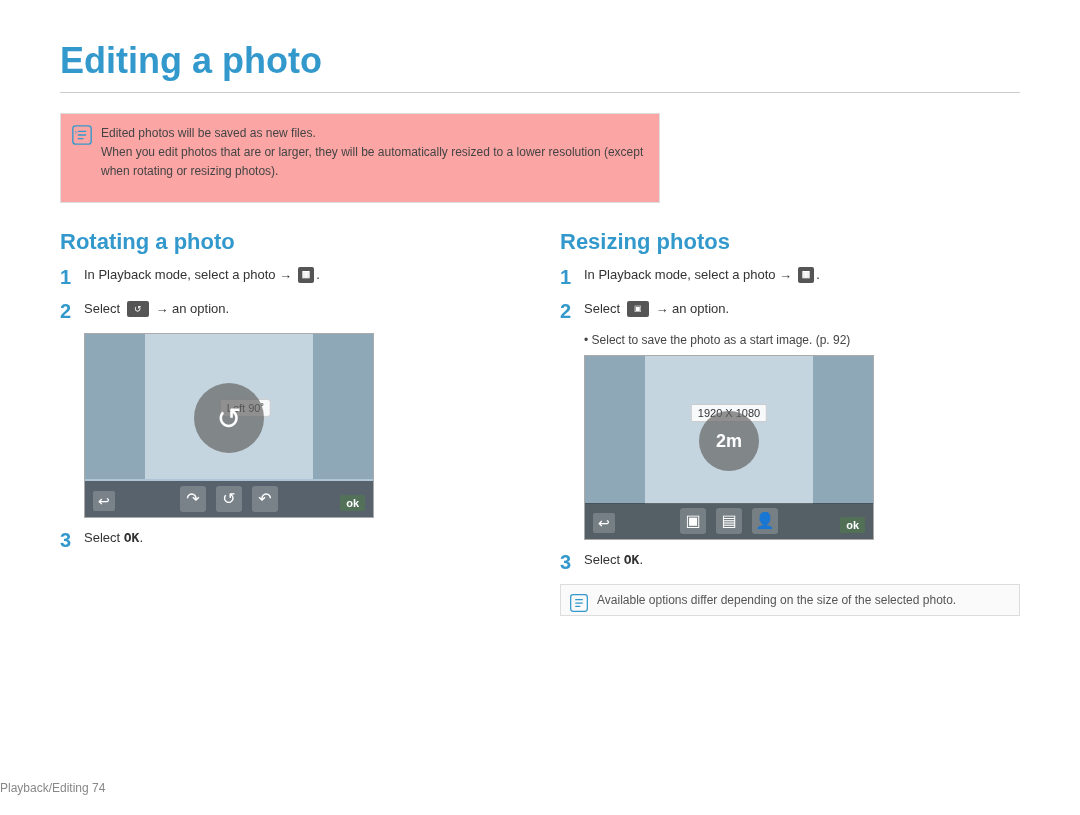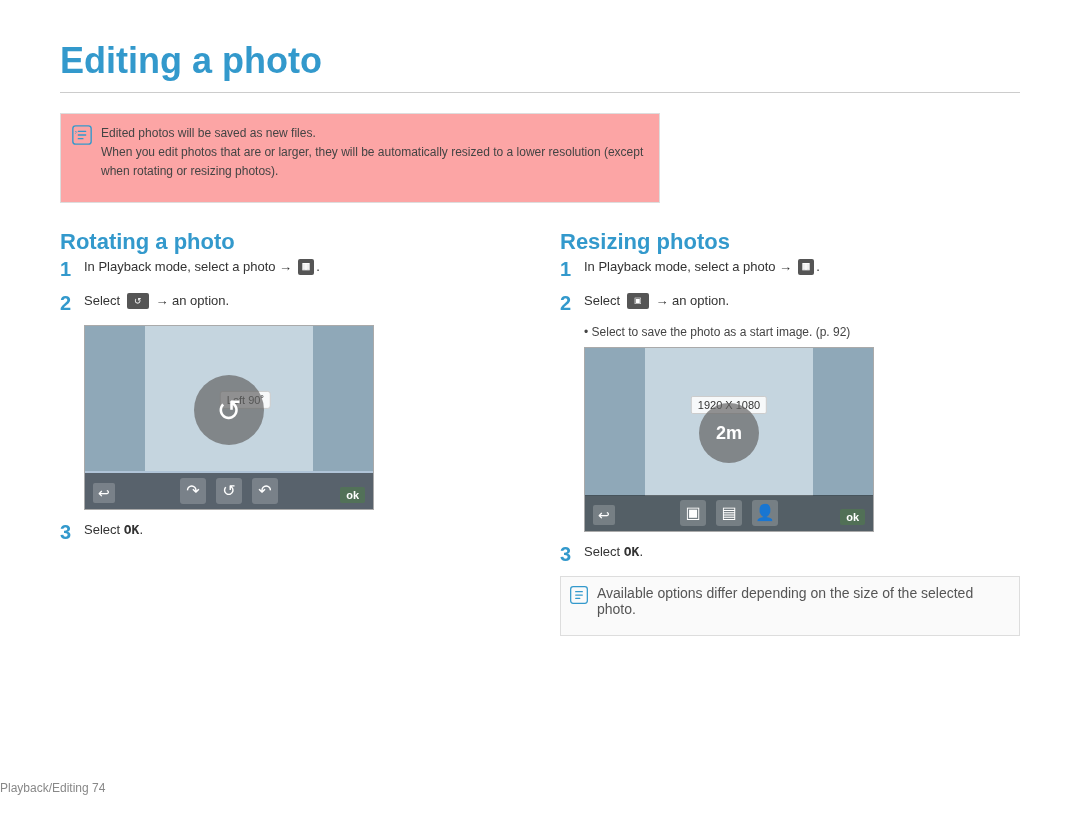--- a/index.html
+++ b/index.html
@@ -64,21 +64,21 @@
     }
     .col {
       flex: 1;
     }
 
     
     .section-heading {
       font-size: 22px;
       font-weight: bold;
       color: #3399cc;
-      margin-bottom: 2px;
+      margin-bottom: 10px;
     }
 
     
     .step {
       display: flex;
       align-items: flex-start;
       margin-bottom: 10px;
       font-size: 13px;
       color: #333;
       line-height: 1.5;
@@ -249,23 +249,23 @@
       display: flex;
       align-items: center;
       justify-content: center;
       gap: 10px;
     }
 
     
     .small-note {
       border: 1px solid #ddd;
       background: #fafafa;
-      padding: 8px 10px 18px 36px;
-      position: relative;
-      font-size: 14px;
+      padding: 8px 10px 8px 36px;
+      position: relative;
+      font-size: 12px;
       color: #555;
       margin-top: 10px;
     }
     .small-note .note-icon-small {
       position: absolute;
       left: 8px;
       top: 8px;
     }
 
     

